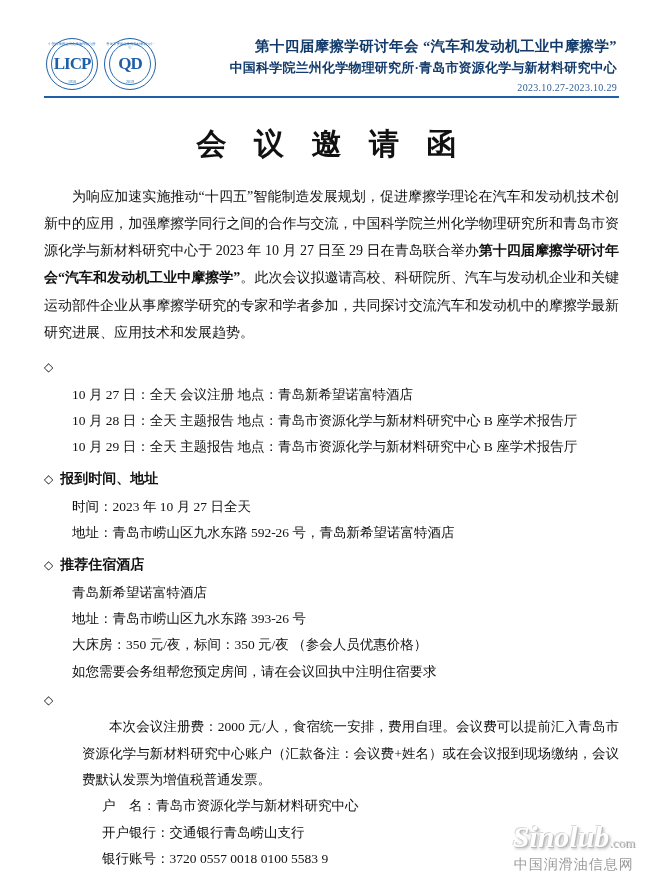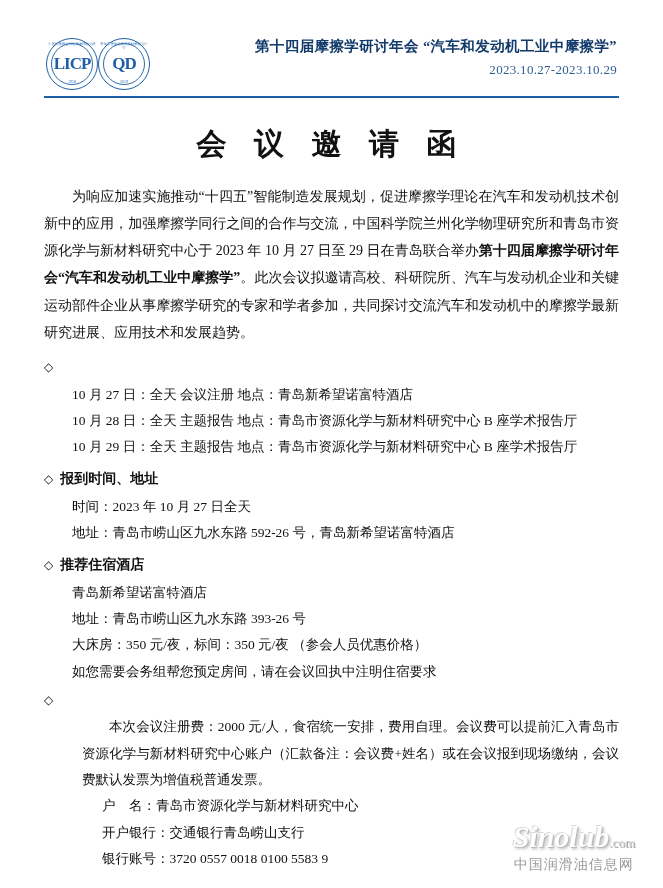--- a/index.html
+++ b/index.html
@@ -29,20 +29,21 @@
     padding: 36px 44px 0 44px;
     height: 92px;
     box-sizing: border-box;
   }
   .logos {
     position: absolute;
     left: 46px;
     top: 38px;
     display: flex;
     align-items: center;
+    gap: 6px;
   }
   .logo {
     width: 52px;
     height: 52px;
     border-radius: 50%;
     border: 1.5px solid #1f5fa8;
     position: relative;
     box-sizing: border-box;
     background: #ffffff;
   }
@@ -100,21 +101,21 @@
     color: #123b6b;
   }
   .header-line2 {
     font-size: 13px;
     font-weight: bold;
     letter-spacing: 0.2px;
     line-height: 1.6;
     color: #123b6b;
   }
   .header-line3 {
-    font-size: 13px;
+    font-size: 10px;
     color: #2f5f93;
     line-height: 1.8;
     letter-spacing: 0.3px;
   }
   .rule {
     margin: 4px 44px 0 44px;
     height: 1.5px;
     background: #1f5fa8;
   }
 
@@ -230,20 +231,21 @@
       </div>
       <div class="logo">
         <div class="ring"></div>
         <div class="top-micro">青岛市资源化学与新材料研究中心</div>
         <div class="mark">QD</div>
         <div class="micro">2019</div>
       </div>
     </div>
     <div class="header-text">
       <div class="header-line1">第十四届摩擦学研讨年会 “汽车和发动机工业中摩擦学”</div>
+      <div class="header-line2">中国科学院兰州化学物理研究所·青岛市资源化学与新材料研究中心</div>
       <div class="header-line3">2023.10.27-2023.10.29</div>
     </div>
   </div>
   <div class="rule"></div>
 
   <div class="doc-title">会 议 邀 请 函</div>
 
   <div class="body">
 
     <p class="para"><span>为响应加速实施推动“十四五”智能制造发展规划，促进摩擦学理论在汽车和发动机技术创新中的应用，加强摩擦学同行之间的合作与交流，中国科学院兰州化学物理研究所和青岛市资源化学与新材料研究中心于 2023 年 10 月 27 日至 29 日在青岛联合举办</span><b>第十四届摩擦学研讨年会“汽车和发动机工业中摩擦学”</b><span>。此次会议拟邀请高校、科研院所、汽车与发动机企业和关键运动部件企业从事摩擦学研究的专家和学者参加，共同探讨交流汽车和发动机中的摩擦学最新研究进展、应用技术和发展趋势。</span></p>

